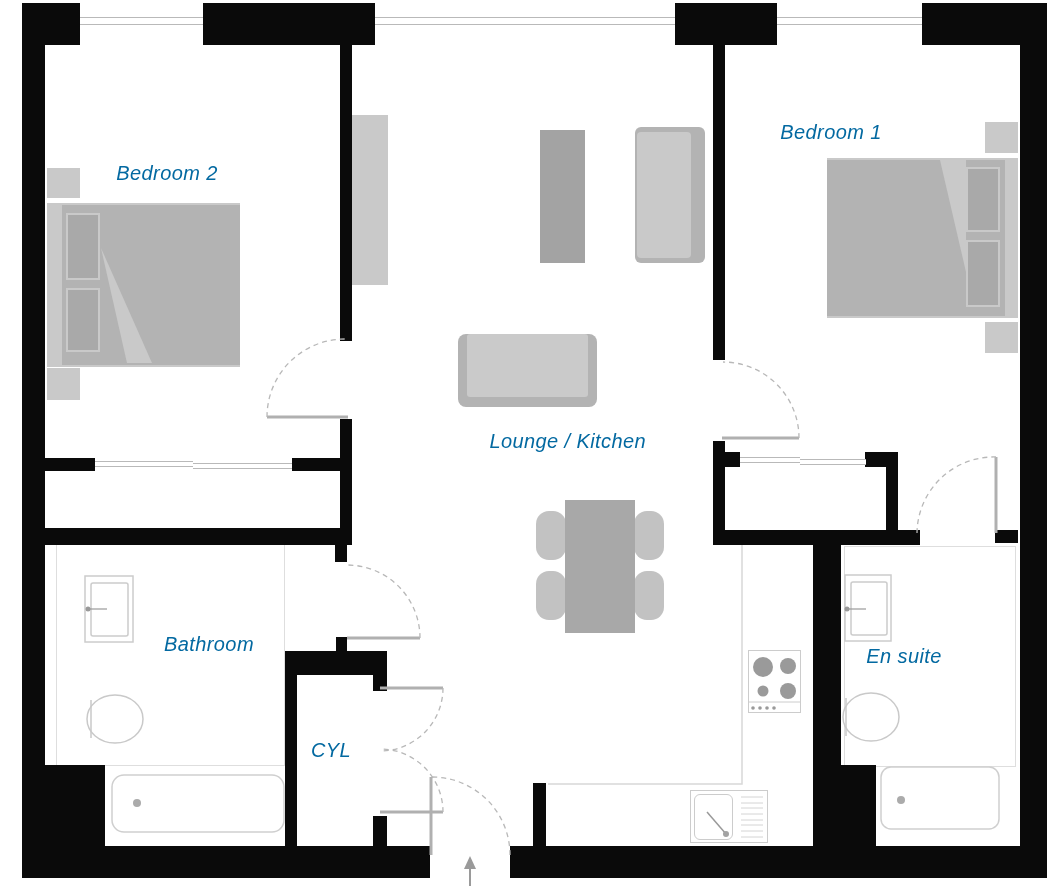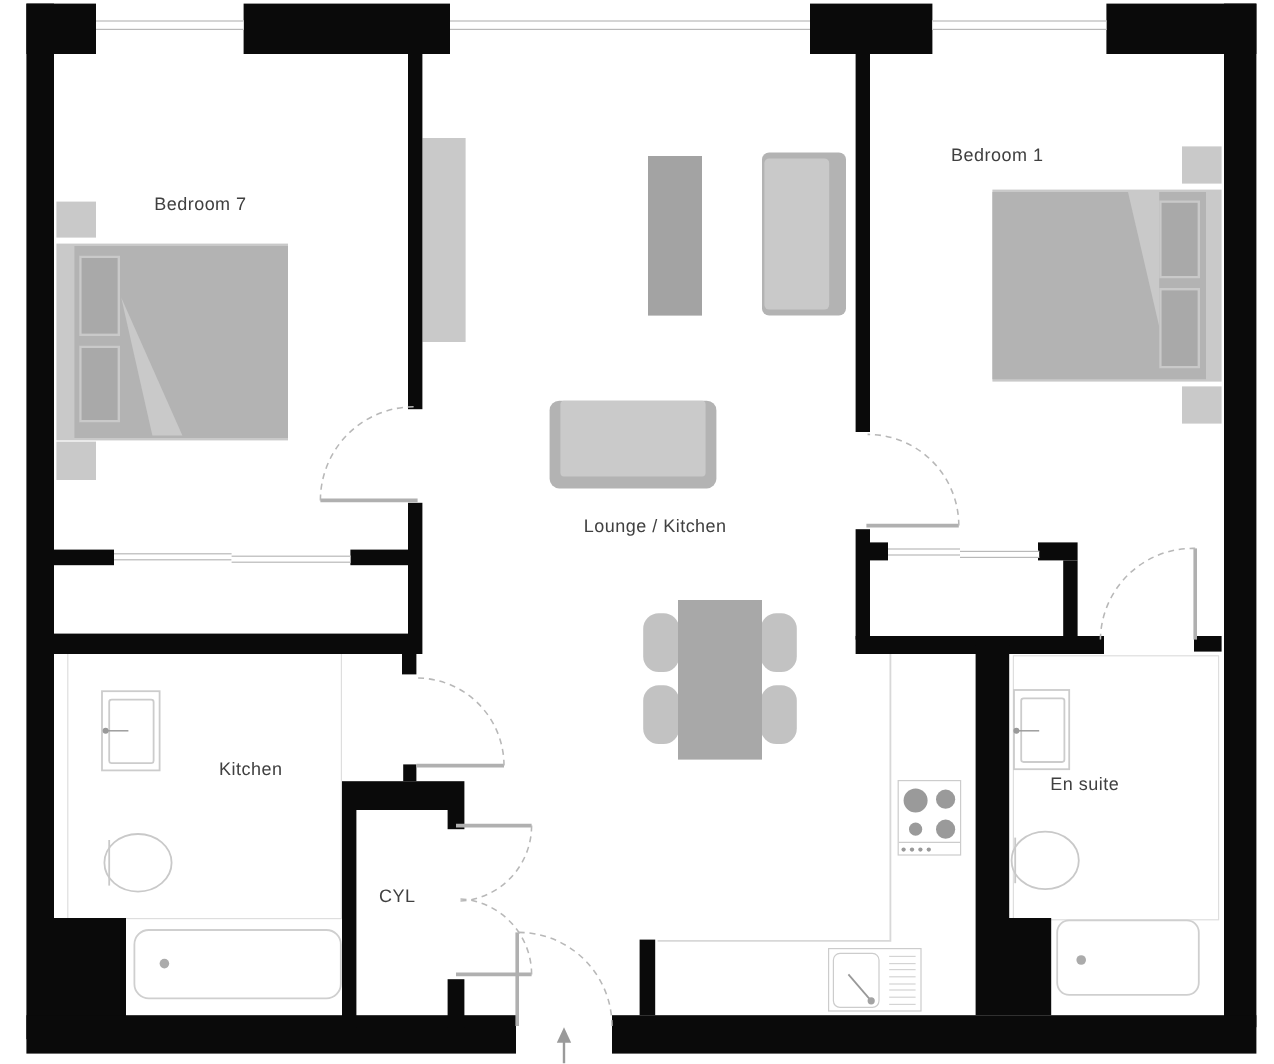--- a/index.html
+++ b/index.html
@@ -2,21 +2,21 @@
 <html><head>
 <meta charset="utf-8">
 <style>
   html,body{margin:0;padding:0;background:#ffffff;}
   .plan{position:relative;width:1062px;height:887px;background:#ffffff;overflow:hidden;
         font-family:"Liberation Sans", sans-serif;}
   .w{position:absolute;background:#0a0a0a;}
   .win{position:absolute;background:#ffffff;border-top:1.5px solid #b9b9b9;border-bottom:1.5px solid #b9b9b9;box-sizing:border-box;}
   .fo{position:absolute;background:#ffffff;border:1.5px solid #dedede;box-sizing:border-box;}
   .fu{position:absolute;}
-  .lbl{position:absolute;color:#404040;font-size:15px;letter-spacing:.4px;text-align:center;white-space:nowrap;}
+  .lbl{position:absolute;color:#0369a1;font-size:20px;letter-spacing:.4px;text-align:center;white-space:nowrap;font-style:italic;}
   .ov{position:absolute;left:0;top:0;pointer-events:none;}
 </style>
 </head>
 <body>
 
 <div class="plan">
 
   <div class="fo" style="left:56px;top:544px;width:229px;height:222px;"></div>
   <div class="fo" style="left:844px;top:546px;width:172px;height:221px;"></div>
 
@@ -156,20 +156,20 @@
       <path d="M443,688 A63,63 0 0 1 380,751"></path>
       <path d="M443,812 A63,63 0 0 0 380,749"></path>
       <path d="M510,855 A78,78 0 0 0 431,777"></path>
       <path d="M917,533 A77,77 0 0 1 996,457"></path>
     </g>
 
     <line x1="470" y1="886" x2="470" y2="866" stroke="#9a9a9a" stroke-width="2"></line>
     <polygon points="470,856 464,869 476,869" fill="#9a9a9a"></polygon>
   </svg>
 
-  <div class="lbl" style="left:87px;top:162px;width:160px;">Bedroom 7</div>
+  <div class="lbl" style="left:87px;top:162px;width:160px;">Bedroom 2</div>
   <div class="lbl" style="left:751px;top:121px;width:160px;">Bedroom 1</div>
-  <div class="lbl" style="left:446px;top:430px;width:200px;">Lounge / Kitchen</div>
-  <div class="lbl" style="left:129px;top:633px;width:160px;">Kitchen</div>
+  <div class="lbl" style="left:446px;top:430px;width:200px;text-align:right;">Lounge / Kitchen</div>
+  <div class="lbl" style="left:129px;top:633px;width:160px;">Bathroom</div>
   <div class="lbl" style="left:291px;top:739px;width:80px;">CYL</div>
   <div class="lbl" style="left:844px;top:645px;width:120px;">En suite</div>
 
 </div>
 
 </body></html>

